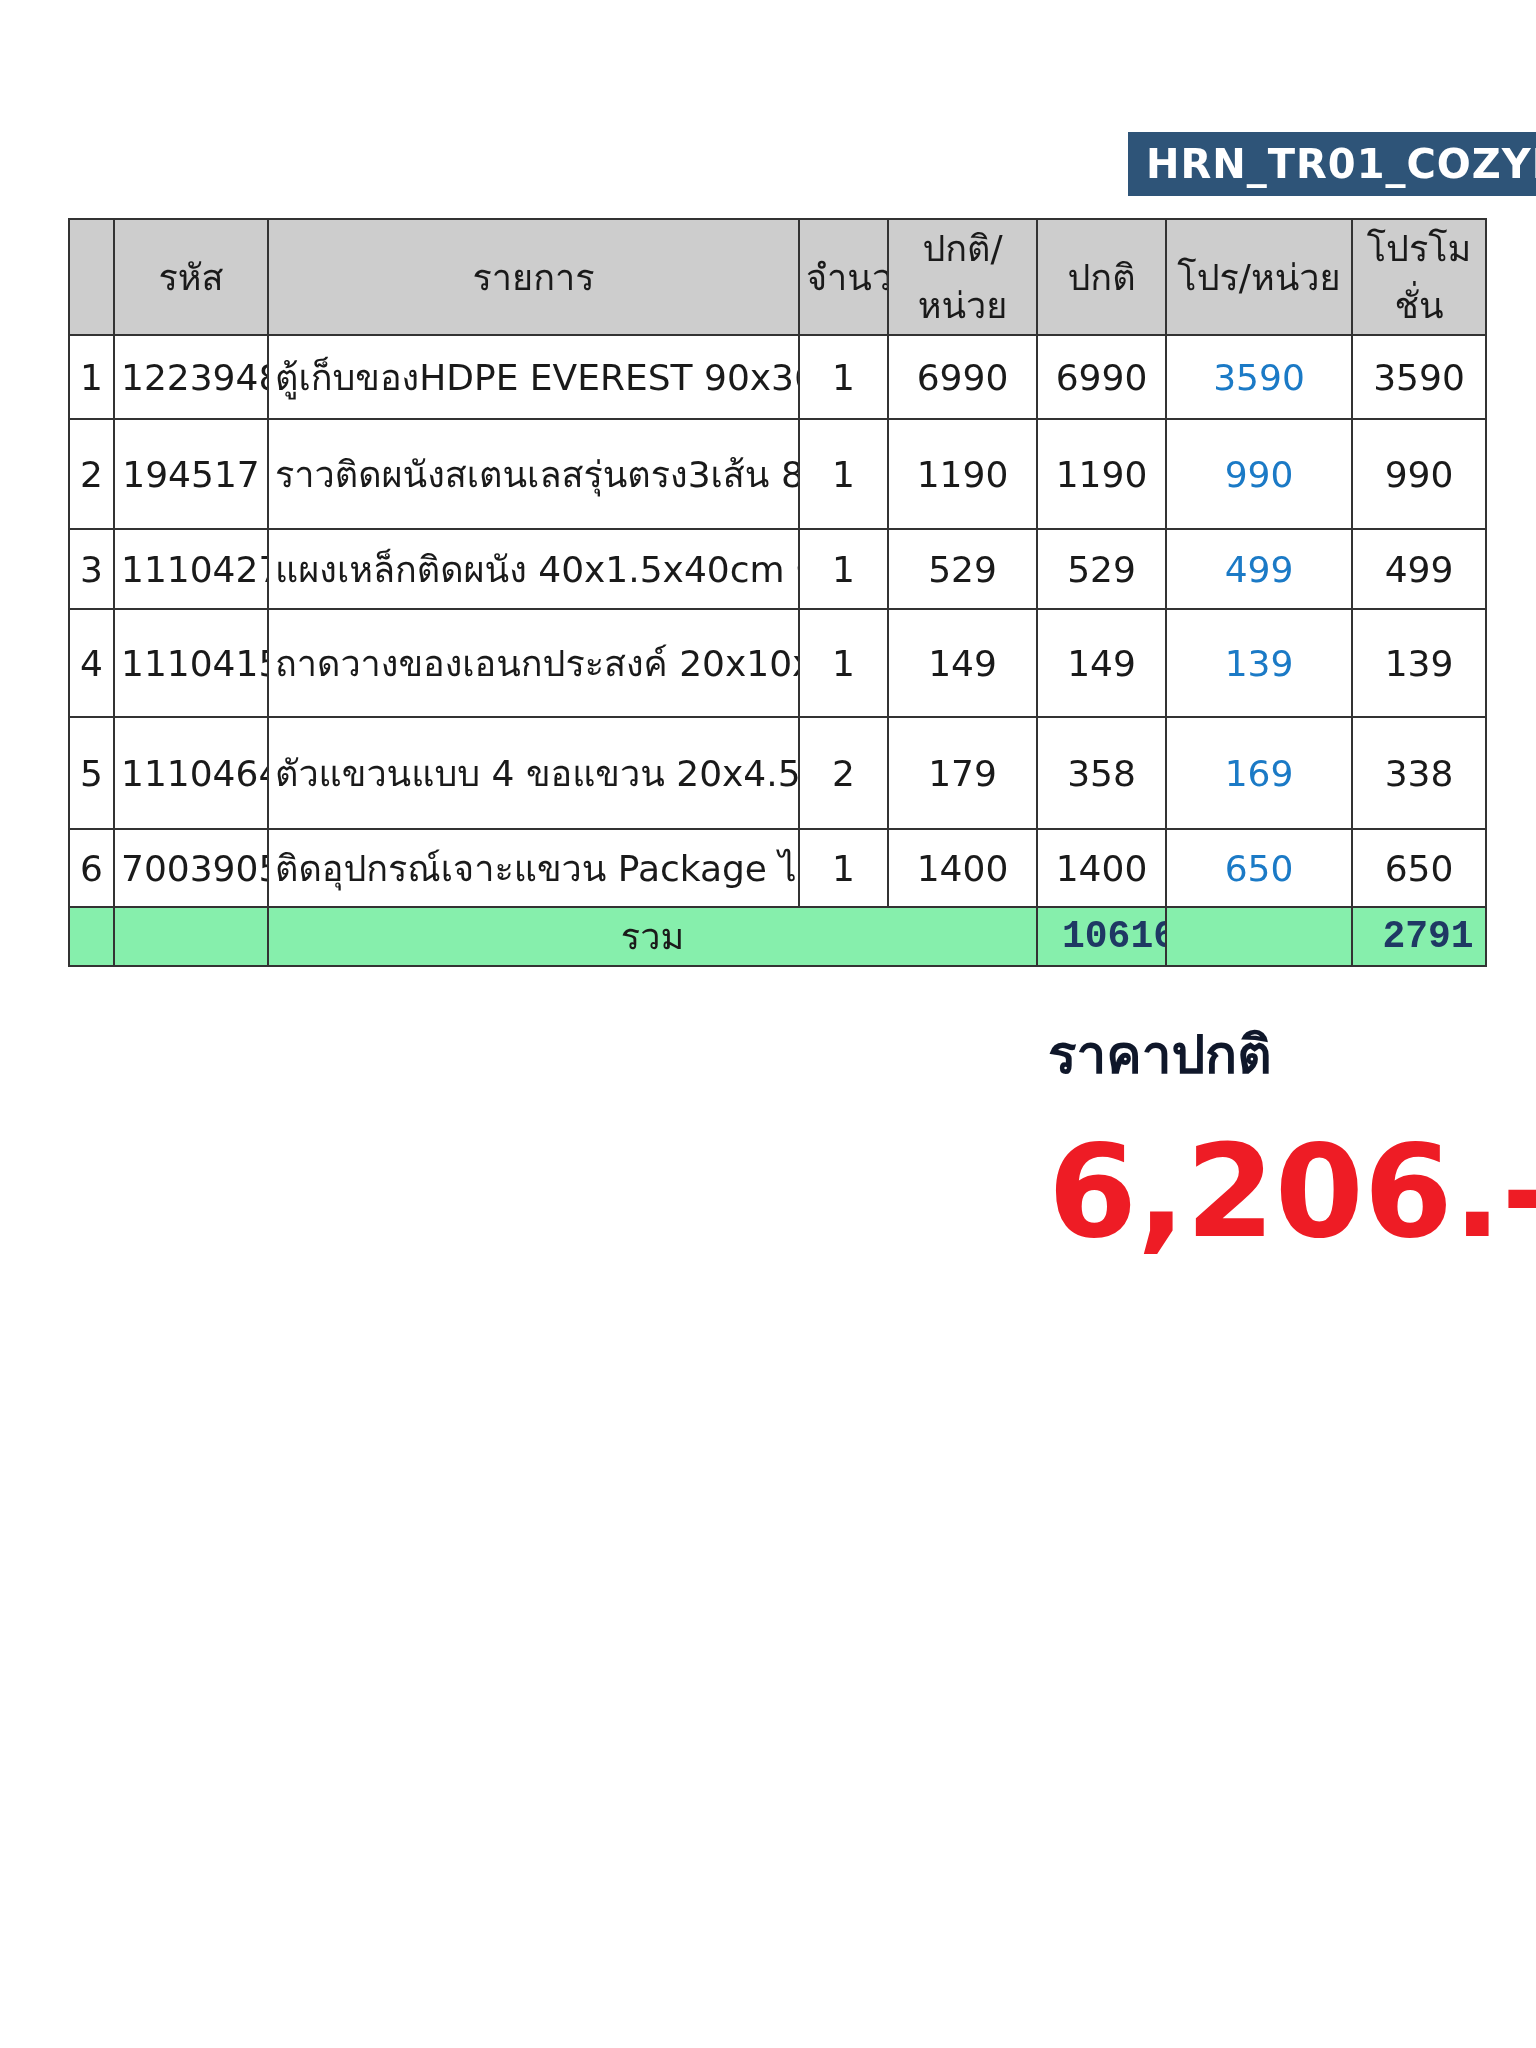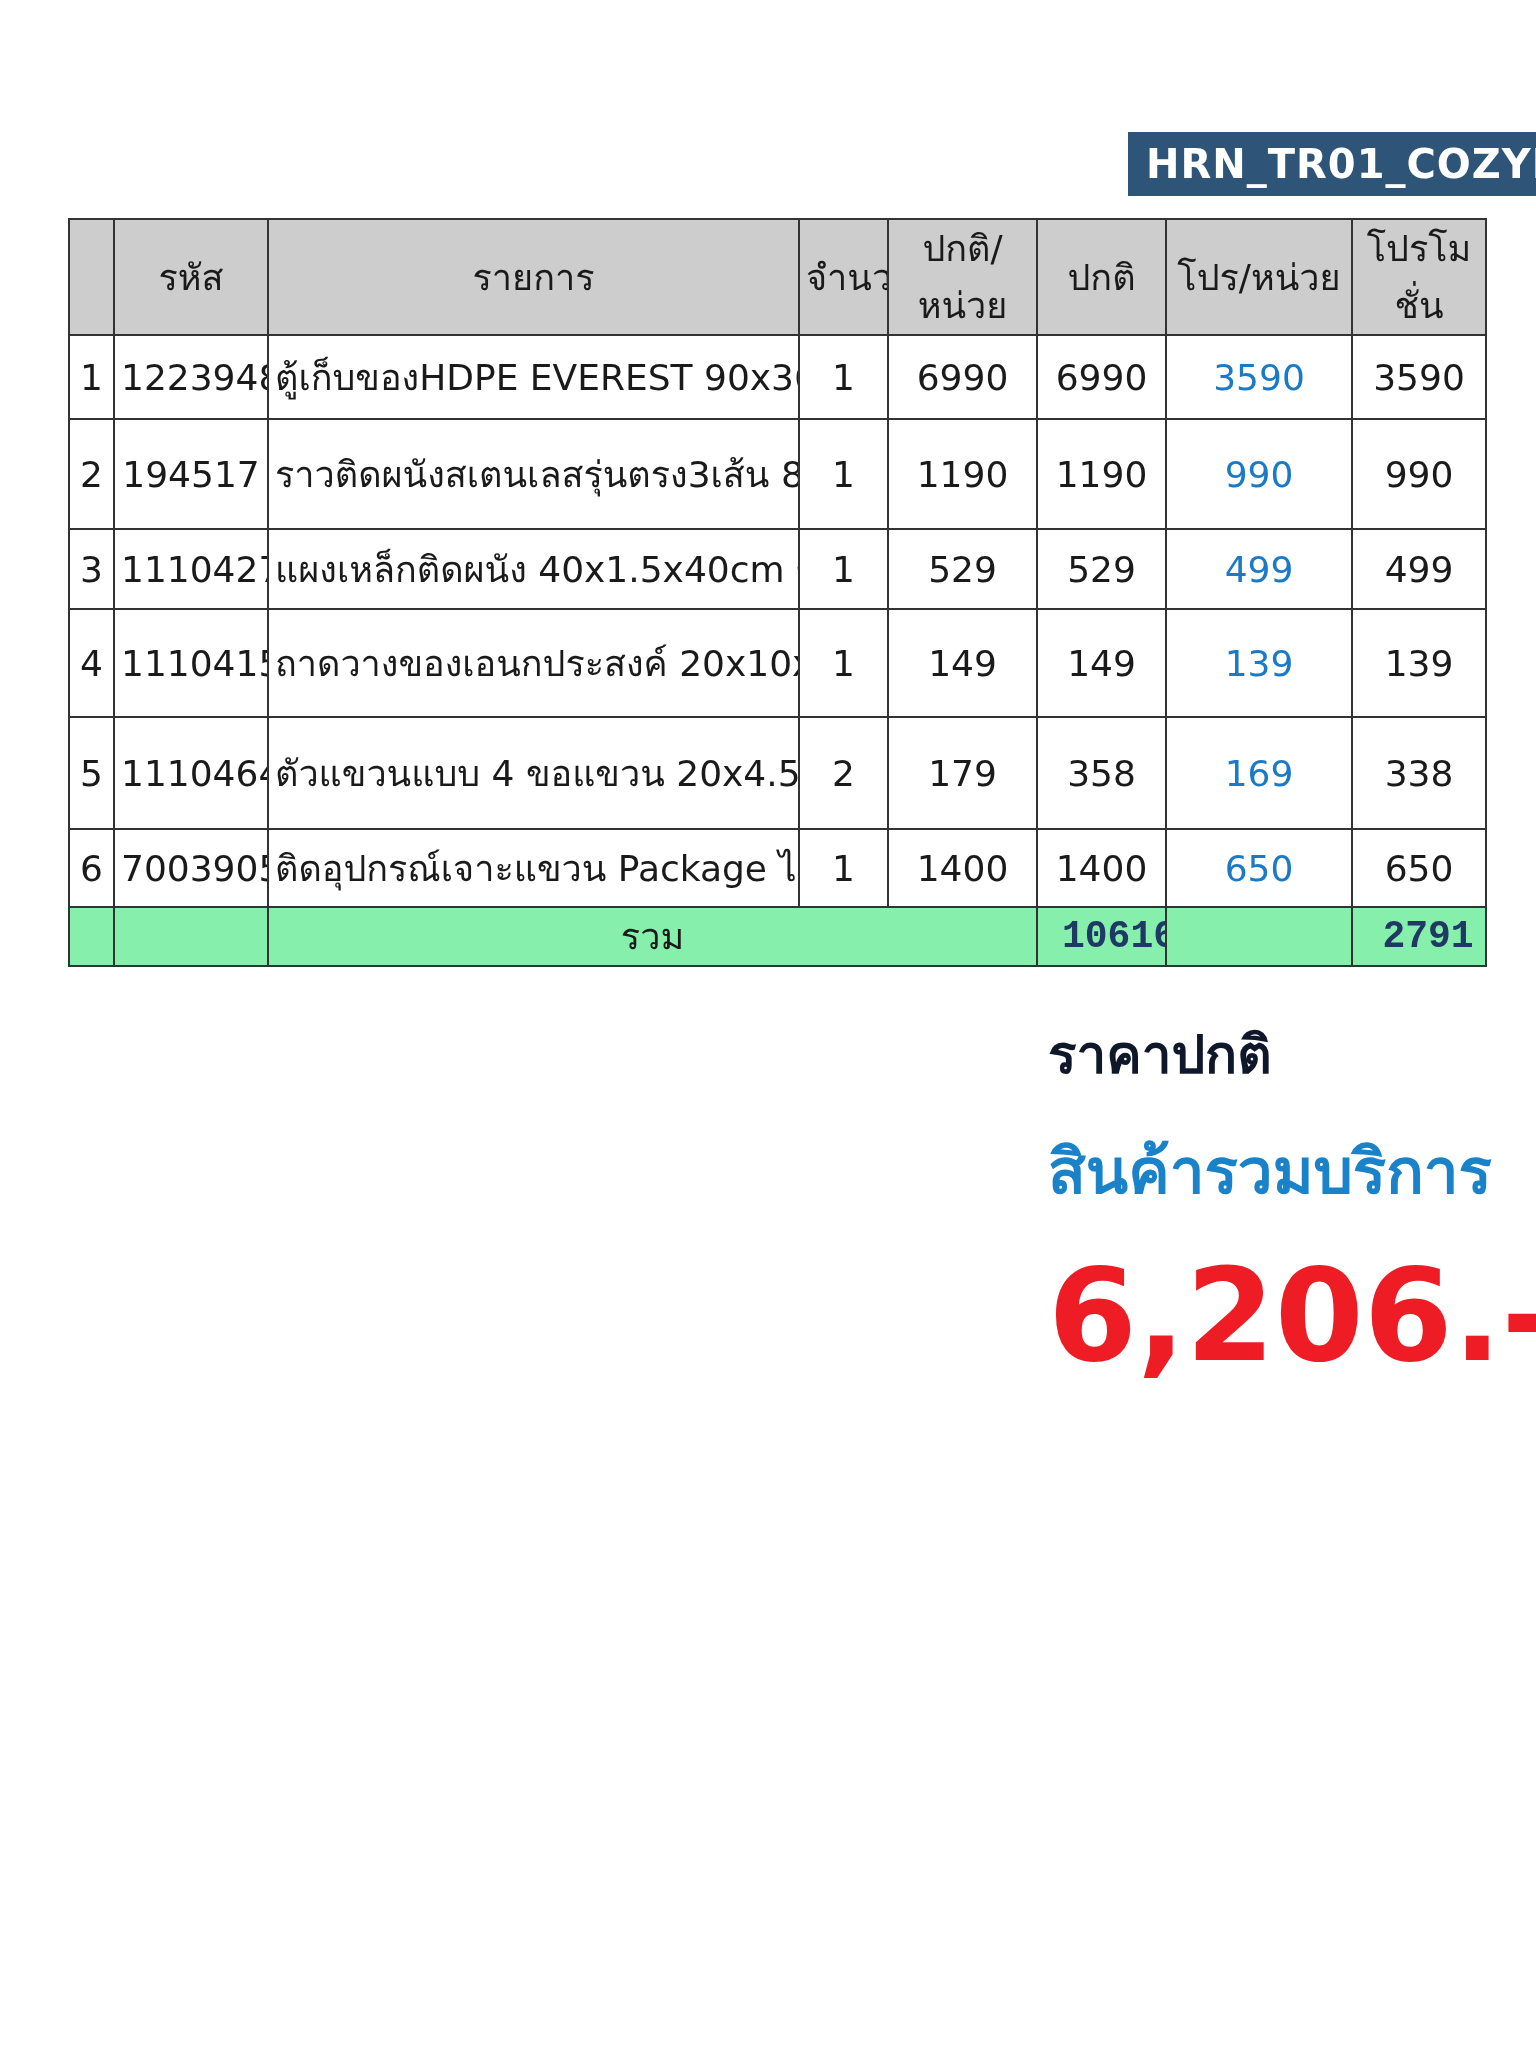--- a/index.html
+++ b/index.html
@@ -201,17 +201,16 @@
         <td></td>
         <td class="sum">2791</td>
       </tr>
     </tbody>
   </table>
 
   <div class="summary">
     <div class="summary-normal">
       <span>ราคาปกติ</span>
     </div>
-    <div class="summary-promo-label">สินค้ารวมบริการ</div>
     <div class="summary-promo-value">6,206.-</div>
   </div>
 
 </div>
 
 </body></html>

